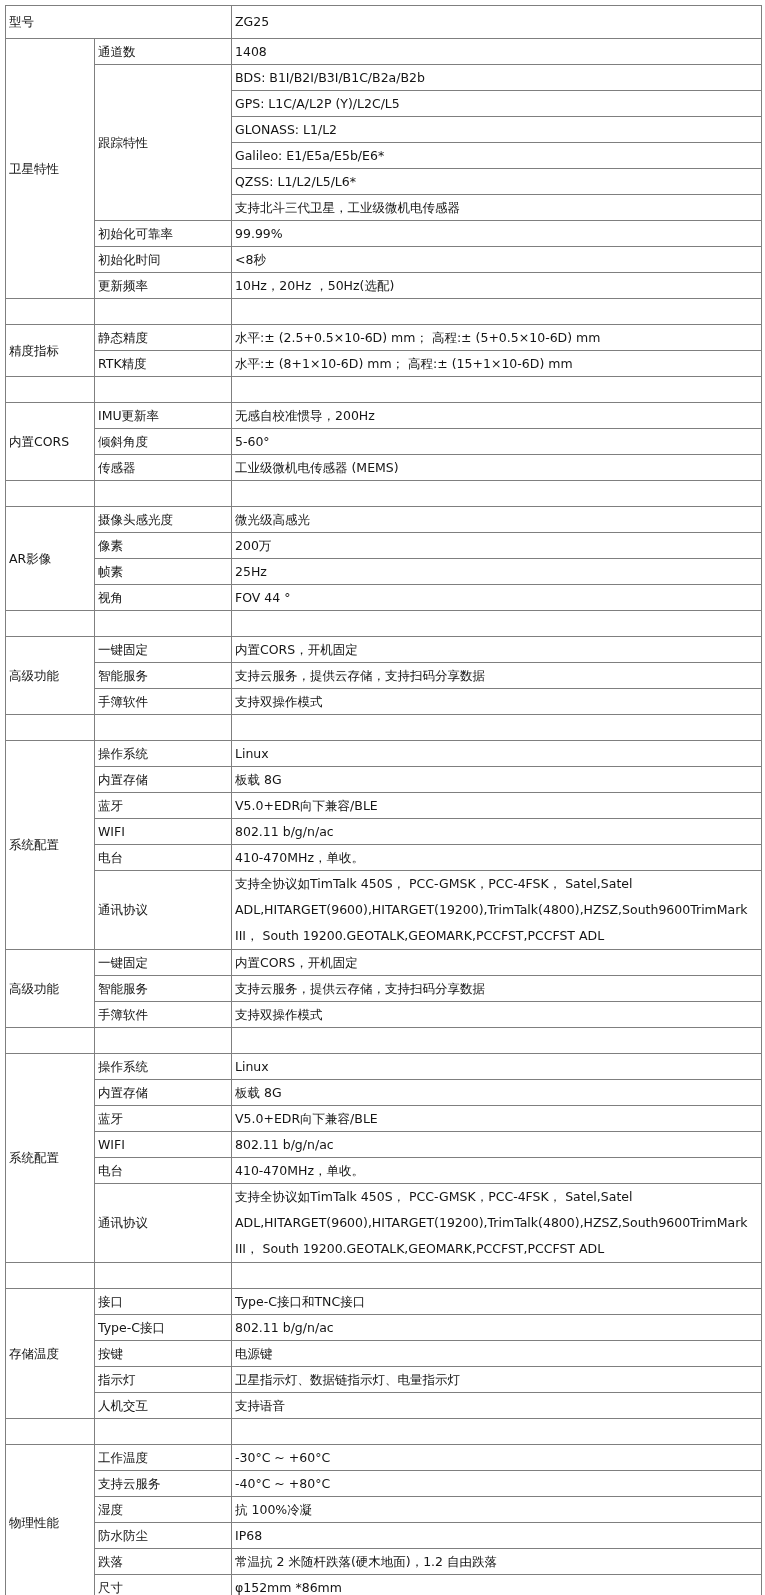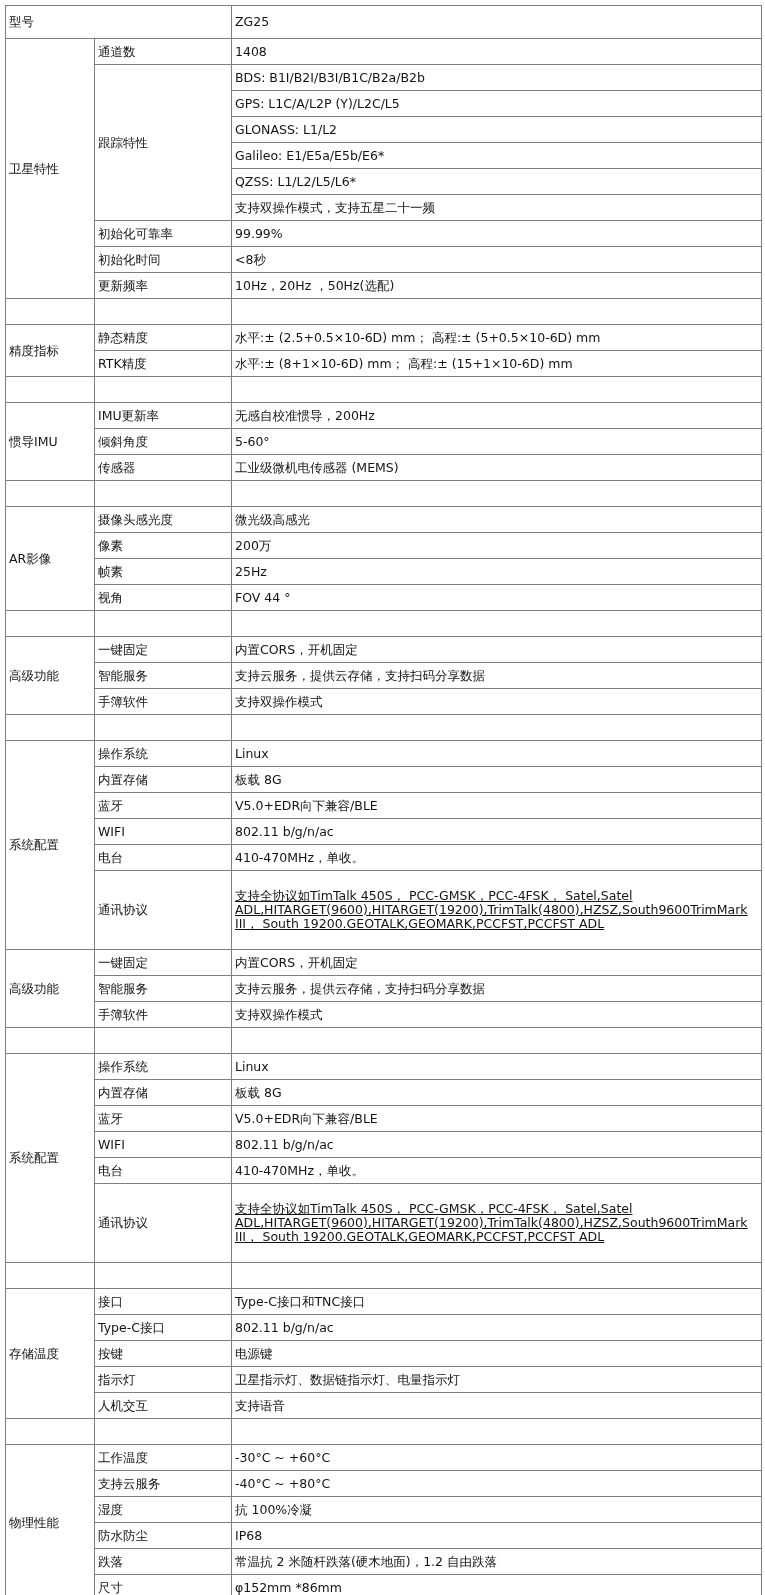--- a/index.html
+++ b/index.html
@@ -31,23 +31,22 @@
     line-height: 16px;
     color: #141414;
     vertical-align: middle;
     text-align: left;
     white-space: nowrap;
     overflow: hidden;
   }
   table.spec-table td.tall-cell {
     white-space: normal;
     overflow-wrap: break-word;
-    line-height: 14px;
+    line-height: 26px;
     height: 78px;
-    text-decoration: underline;
   }
 </style>
 </head>
 <body>
 
 <div class="spec-wrap">
   <table class="spec-table">
     <colgroup>
       <col class="c1">
       <col class="c2">
@@ -73,21 +72,21 @@
         <tr>
           <td>GLONASS: L1/L2</td>
         </tr>
         <tr>
           <td>Galileo: E1/E5a/E5b/E6*</td>
         </tr>
         <tr>
           <td>QZSS: L1/L2/L5/L6*</td>
         </tr>
         <tr>
-          <td>支持双操作模式，支持五星二十一频</td>
+          <td>支持北斗三代卫星，工业级微机电传感器</td>
         </tr>
         <tr>
           <td>初始化可靠率</td>
           <td>99.99%</td>
         </tr>
         <tr>
           <td>初始化时间</td>
           <td>&lt;8秒</td>
         </tr>
         <tr>
@@ -107,21 +106,21 @@
         <tr>
           <td>RTK精度</td>
           <td>水平:± (8+1×10-6D) mm； 高程:± (15+1×10-6D) mm</td>
         </tr>
         <tr>
           <td></td>
           <td></td>
           <td></td>
         </tr>
         <tr>
-          <td rowspan="3">惯导IMU</td>
+          <td rowspan="3">内置CORS</td>
           <td>IMU更新率</td>
           <td>无感自校准惯导，200Hz</td>
         </tr>
         <tr>
           <td>倾斜角度</td>
           <td>5-60°</td>
         </tr>
         <tr>
           <td>传感器</td>
           <td>工业级微机电传感器 (MEMS)</td>

